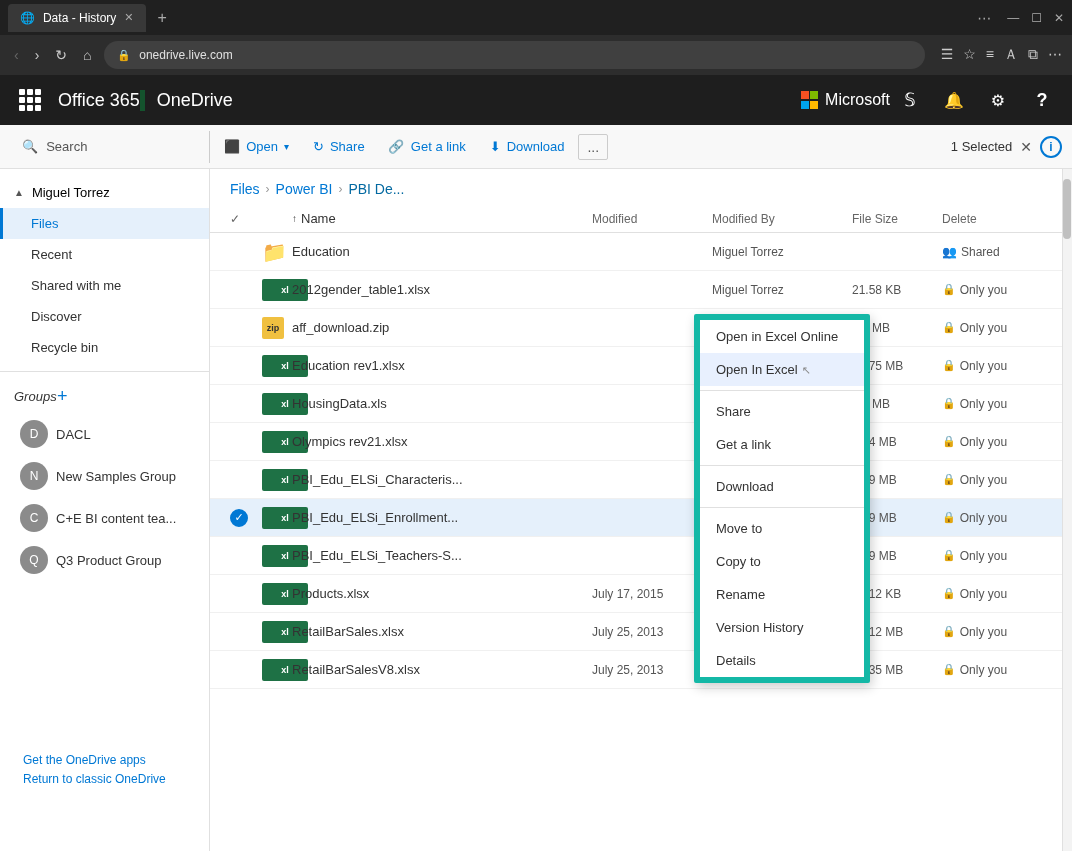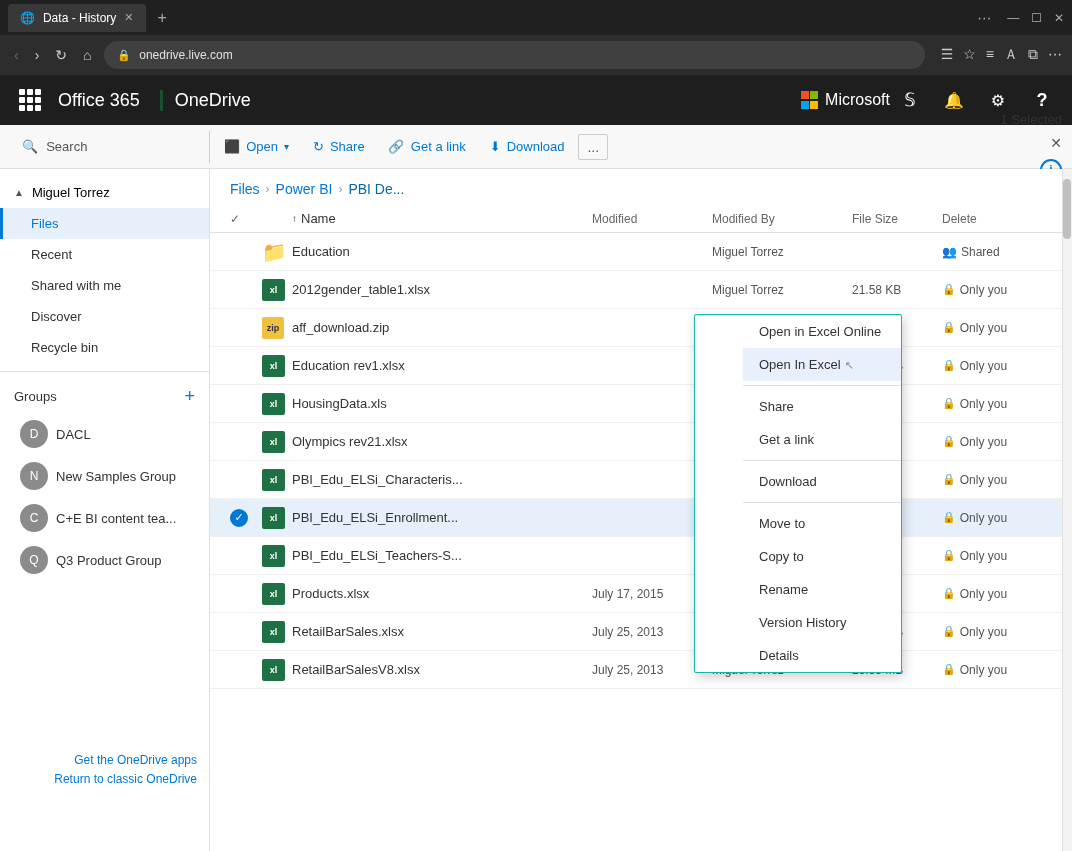--- a/index.html
+++ b/index.html
@@ -85,22 +85,22 @@
     .app-name-section {
       display: flex;
       align-items: center;
       margin-left: 8px;
       gap: 12px;
     }
     .office365-label {
       color: #fff;
       font-size: 18px;
       font-weight: 300;
-      border-right: 3px solid #14532d;
-      padding-right: 20px;
+      border-right: 5px solid #14532d;
+      padding-right: 0;
       text-align: right;
     }
     .onedrive-label {
       color: #fff;
       font-size: 18px;
       font-weight: 300;
     }
 
     .ms-logo {
       margin-left: auto;
@@ -161,25 +161,24 @@
       background: transparent;
       color: #0078d4;
       font-size: 13px;
       cursor: pointer;
       height: 32px;
       border-radius: 2px;
     }
     .toolbar-spacer { flex: 1; }
     .selected-info {
       display: flex;
-      align-items: flex-end;
+      align-items: center;
       gap: 8px;
       color: #333;
       font-size: 13px;
-      flex-direction: column;
     }
     .selected-x { color: #555; cursor: pointer; font-size: 14px; }
     .info-icon {
       width: 22px; height: 22px;
       border: 2px solid #0078d4;
       border-radius: 50%;
       display: flex; align-items: center; justify-content: center;
       color: #0078d4; font-size: 12px; font-weight: bold;
       cursor: pointer;
     }
@@ -226,23 +225,24 @@
     .sidebar-nav-item.active {
       background: #e5f0fb;
       border-left: 3px solid #0078d4;
       color: #0078d4;
       font-weight: 500;
     }
     .sidebar-divider { height: 1px; background: #e0e0e0; margin: 8px 0; }
     .sidebar-section-header {
       display: flex;
       align-items: center;
-      justify-content: space-between;
+      justify-content: flex-start;
       padding: 6px 14px;
       cursor: pointer;
+      font-style: italic;
     }
     .section-title { font-size: 13px; color: #333; font-weight: 500; }
     .add-group-btn { color: #0078d4; font-size: 18px; font-weight: 300; cursor: pointer; }
     .group-item {
       display: flex;
       align-items: center;
       gap: 8px;
       padding: 7px 14px 7px 20px;
       cursor: pointer;
       font-size: 13px;
@@ -312,36 +312,35 @@
       color: #fff; font-size: 11px;
     }
     .file-icon-cell { width: 30px; flex-shrink: 0; }
     .file-name { flex: 1; color: #333; font-size: 13px; white-space: nowrap; overflow: hidden; text-overflow: ellipsis; }
     .file-date { width: 120px; flex-shrink: 0; font-size: 12px; color: #555; }
     .file-modified-by { width: 140px; flex-shrink: 0; font-size: 12px; color: #555; }
     .file-size { width: 90px; flex-shrink: 0; font-size: 12px; color: #555; }
     .file-sharing { width: 110px; flex-shrink: 0; font-size: 12px; color: #555; display: flex; align-items: center; gap: 4px; }
 
     
-    .xlsx-icon { background: #1e7145; color: #fff; font-size: 9px; width: 23px; height: 22px; border-radius: 2px; display: flex; align-items: center; justify-content: center; font-weight: bold; }
+    .xlsx-icon { background: #1e7145; color: #fff; font-size: 9px; width: 46px; height: 22px; border-radius: 2px; display: flex; align-items: center; justify-content: center; font-weight: bold; }
     .zip-icon { background: #f0c040; color: #333; font-size: 9px; width: 22px; height: 22px; border-radius: 2px; display: flex; align-items: center; justify-content: center; font-weight: bold; }
     .folder-icon { color: #dcb44a; font-size: 20px; }
 
     
     .context-menu {
       position: absolute;
       top: 145px;
       left: 484px;
-      width: 208px;
+      width: 176px;
       background: #fff;
-      border: 1px solid #14b8a6;
+      border: 6px solid #14b8a6;
       box-shadow: 2px 4px 12px rgba(0,0,0,0.2);
       z-index: 1000;
       border-radius: 2px;
-      padding-left: 48px;
     }
     .context-menu-item {
       padding: 9px 16px;
       font-size: 13px;
       color: #333;
       cursor: pointer;
       display: block;
     }
     .context-menu-item.highlighted { background: #e8f0fe; }
     .context-menu-separator { height: 1px; background: #e0e0e0; margin: 4px 0; }
@@ -527,21 +526,21 @@
     <div class="group-item">
       <div class="group-avatar">C</div>
       <span class="group-name">C+E BI content tea...</span>
     </div>
     <div class="group-item">
       <div class="group-avatar">Q</div>
       <span class="group-name">Q3 Product Group</span>
     </div>
 
     <div style="flex:1; min-height: 120px;"></div>
-    <div style="padding: 12px 12px; margin-top: 40px; text-align: right;">
+    <div style="padding: 12px 23px; margin-top: 40px;">
       <a class="sidebar-link">Get the OneDrive apps</a>
       <a class="sidebar-link" style="line-height:1.4;">Return to classic OneDrive</a>
     </div>
   </div>
 
   <div class="file-area">
 
     <div class="breadcrumb">
       <span class="breadcrumb-item">Files</span>
       <span class="breadcrumb-sep">›</span>

